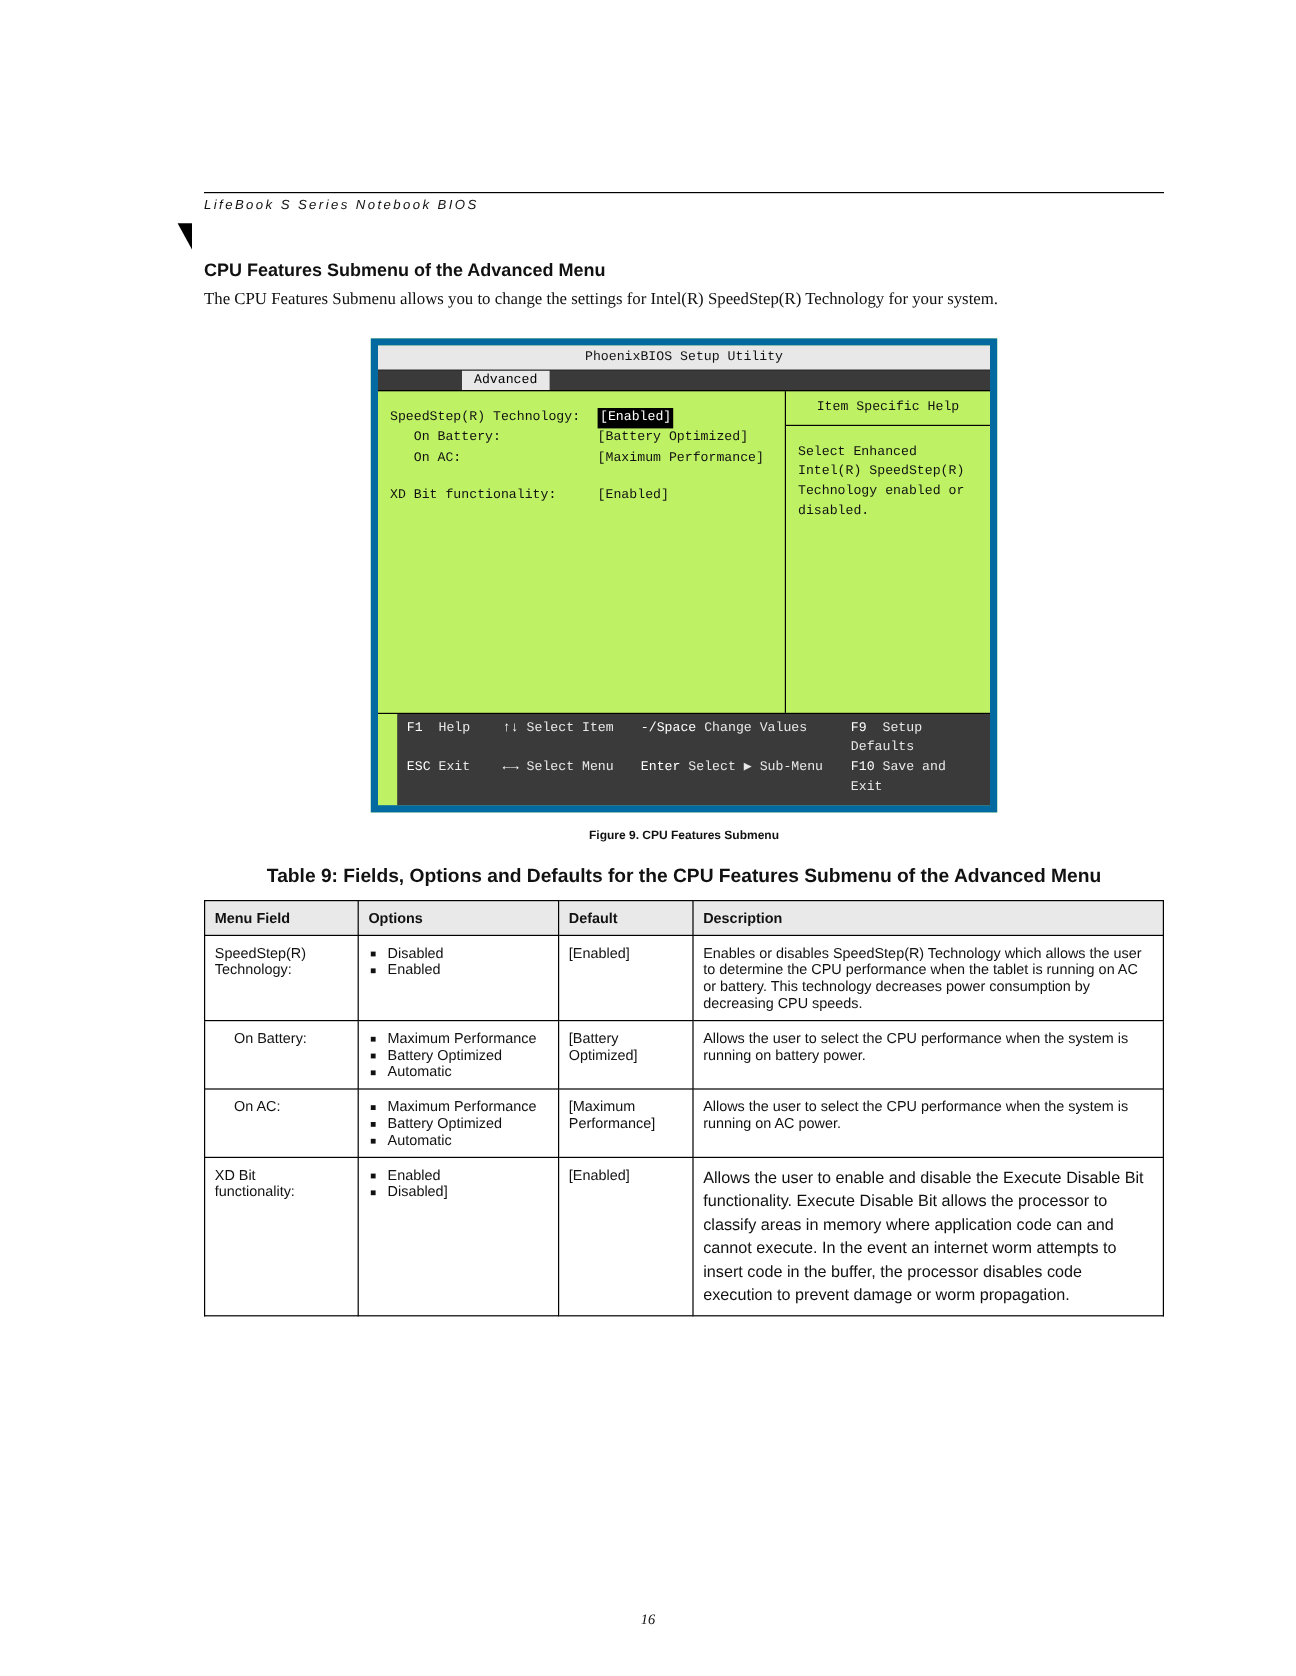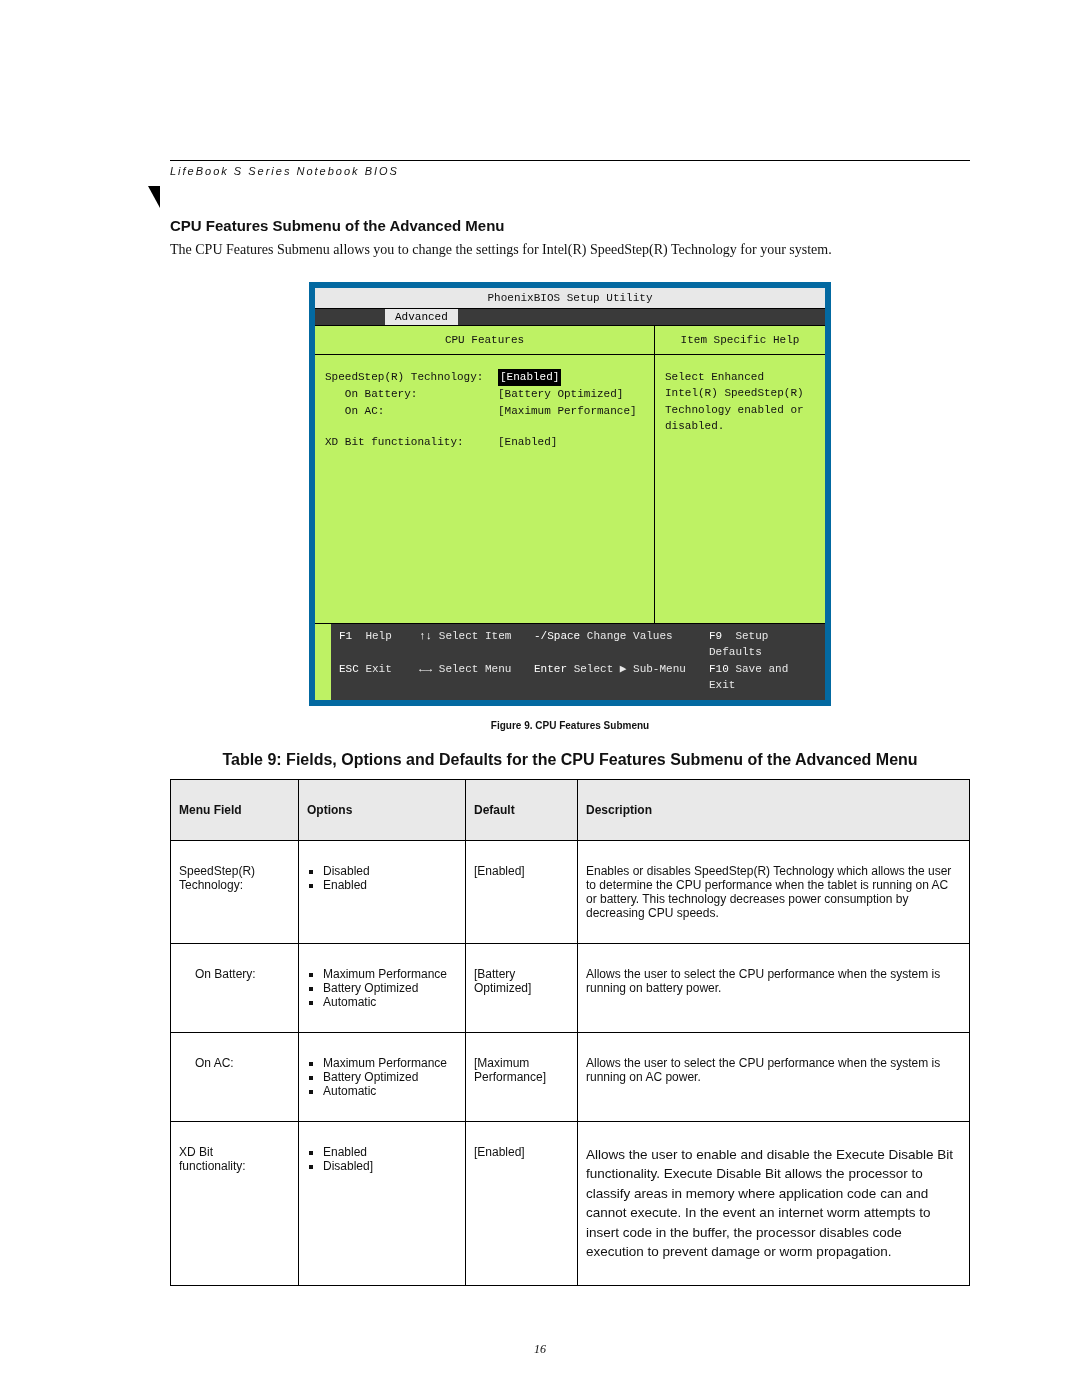--- a/index.html
+++ b/index.html
@@ -134,21 +134,21 @@
     margin: 0 0 10px 0;
   }
   table.opts {
     width: 100%;
     border-collapse: collapse;
     font-family: Arial, Helvetica, sans-serif;
     font-size: 12px;
   }
   table.opts th, table.opts td {
     border: 1px solid #000;
-    padding: 23px 8px;
+    padding: 7px 8px;
     vertical-align: top;
     text-align: left;
   }
   table.opts th {
     background: #e9e9e9;
     font-weight: bold;
     font-size: 12px;
   }
   table.opts td.menu { width: 95px; }
   table.opts td.optc { width: 150px; margin-top: 44px; }
@@ -181,21 +181,20 @@
   <p class="intro">The CPU Features Submenu allows you to change the settings for Intel(R) SpeedStep(R) Technology for your system.</p>
 
   <div class="bios">
     <div class="bios-title">PhoenixBIOS Setup Utility</div>
     <div class="bios-tabs">
       <div class="spacer"></div>
       <div class="tab">Advanced</div>
     </div>
     <div class="bios-body">
       <div class="bios-left">
-        <div class="bios-subhead">CPU Features</div>
         <div class="bios-content">
           <div class="bios-row">
             <span class="lbl">SpeedStep(R) Technology:</span>
             <span class="val sel">[Enabled]</span>
           </div>
           <div class="bios-row">
             <span class="lbl">   On Battery:</span>
             <span class="val">[Battery Optimized]</span>
           </div>
           <div class="bios-row">

